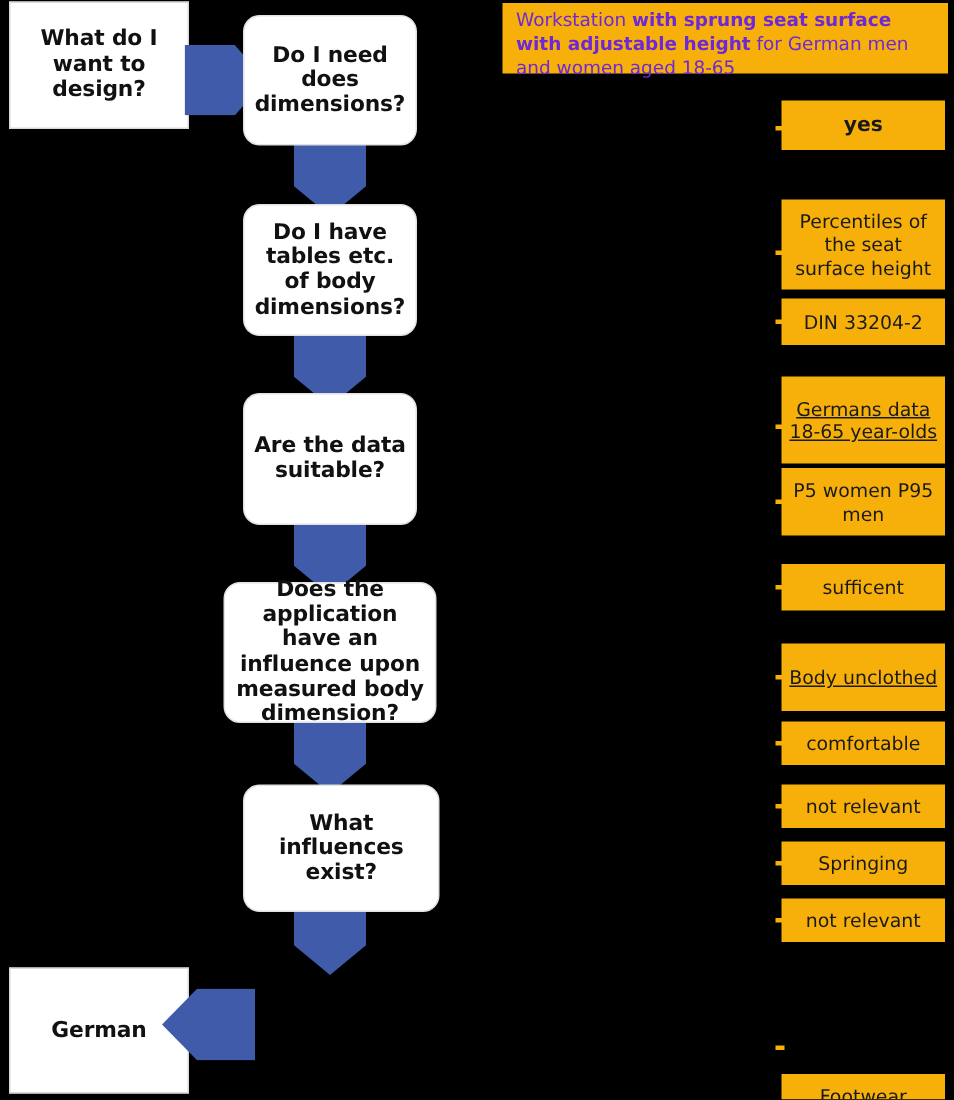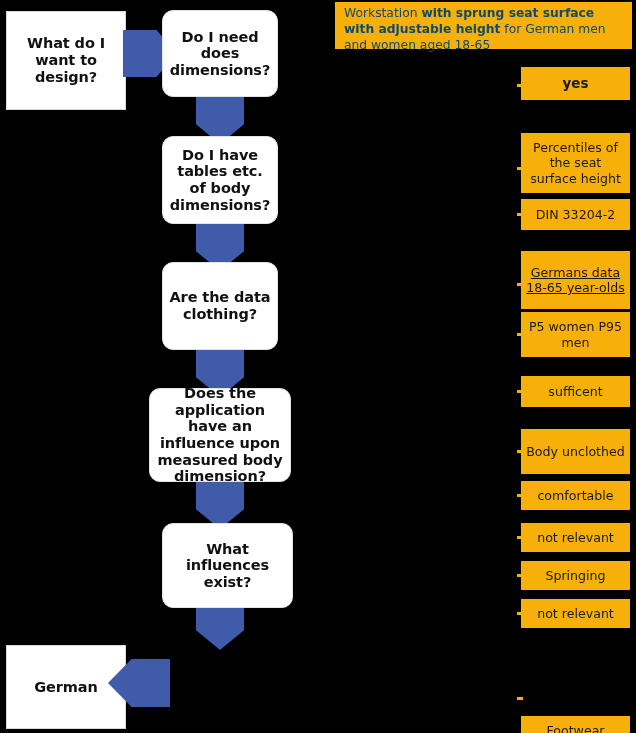--- a/index.html
+++ b/index.html
@@ -75,21 +75,21 @@
     background: #3f5ba9;
     z-index: 1;
     clip-path: polygon(38% 0%, 100% 0%, 100% 100%, 38% 100%, 0% 50%);
   }
 
   
   .banner {
     position: absolute;
     background: #f7b009;
     box-sizing: border-box;
-    color: #0c4a6e;
+    color: #6d28d9;
     font-size: 12.3px;
     line-height: 1.30;
     padding: 4px 8px 4px 9px;
     text-align: left;
   }
   .banner b { font-weight: bold; }
 
   
   .res-box {
     position: absolute;
@@ -114,21 +114,21 @@
     height: 3px;
     width: 6px;
     z-index: 1;
   }
 </style>
 </head>
 <body>
 
 <div id="canvas">
 
-  <div class="term-box" style="left:6px; top:11px; width:120px; height:99px;">
+  <div class="term-box" style="left:6px; top:1px; width:120px; height:85px;">
     <span>What do I want to design?</span>
   </div>
 
   <div class="term-box" style="left:6px; top:645px; width:120px; height:84px;">
     <span>German</span>
   </div>
 
   <div class="arrow-right" style="left:123px; top:30px; width:54px; height:47px;"></div>
 
   <div class="arrow-down" style="left:196px; top:92px; width:48px; height:52px;"></div>
@@ -145,21 +145,21 @@
 
   <div class="proc-box" style="left:162px; top:10px; width:116px; height:87px;">
     <span>Do I need does dimensions?</span>
   </div>
 
   <div class="proc-box" style="left:162px; top:136px; width:116px; height:88px;">
     <span>Do I have tables etc. of body dimensions?</span>
   </div>
 
   <div class="proc-box" style="left:162px; top:262px; width:116px; height:88px;">
-    <span>Are the data clothing?</span>
+    <span>Are the data suitable?</span>
   </div>
 
   <div class="proc-box" style="left:149px; top:388px; width:142px; height:94px;">
     <span>Does the application have an influence upon measured body dimension?</span>
   </div>
 
   <div class="proc-box" style="left:162px; top:523px; width:131px; height:85px;">
     <span>What influences exist?</span>
   </div>
 
@@ -194,21 +194,21 @@
   <div class="res-box" style="left:521px; top:312px; width:109px; height:45px;">
     <span>P5 women P95 men</span>
   </div>
 
   <div class="stub" style="left:517px; top:390px;"></div>
   <div class="res-box" style="left:521px; top:376px; width:109px; height:31px;">
     <span>sufficent</span>
   </div>
 
   <div class="stub" style="left:517px; top:450px;"></div>
-  <div class="res-box" style="left:521px; top:429px; width:109px; height:45px;">
+  <div class="res-box" style="left:521px; top:429px; width:109px; height:45px;text-decoration:underline;">
     <span>Body unclothed</span>
   </div>
 
   <div class="stub" style="left:517px; top:494px;"></div>
   <div class="res-box" style="left:521px; top:481px; width:109px; height:29px;">
     <span>comfortable</span>
   </div>
 
   <div class="stub" style="left:517px; top:536px;"></div>
   <div class="res-box" style="left:521px; top:523px; width:109px; height:29px;">

